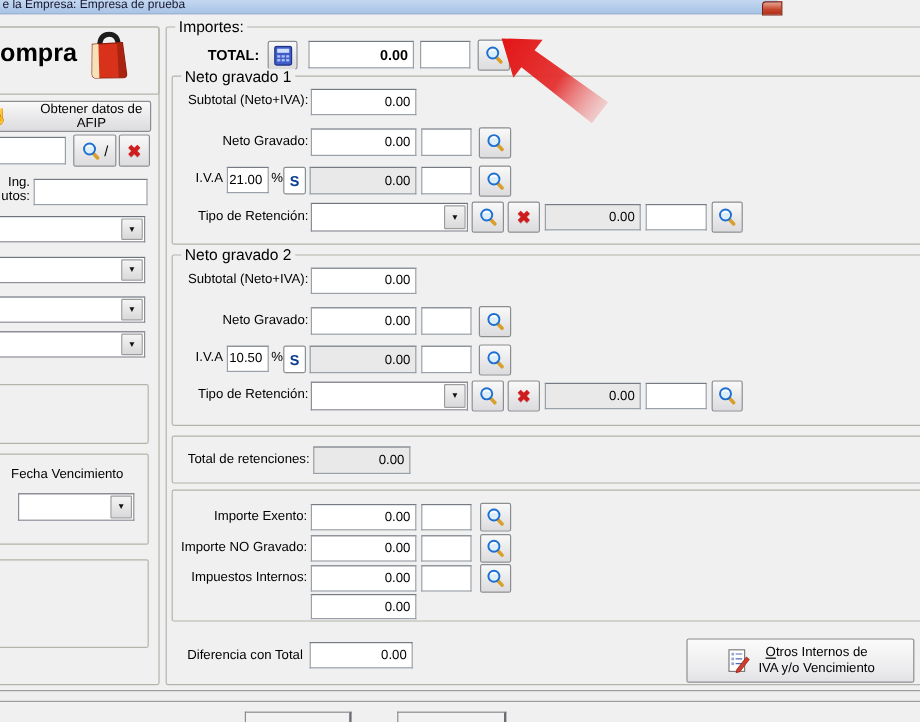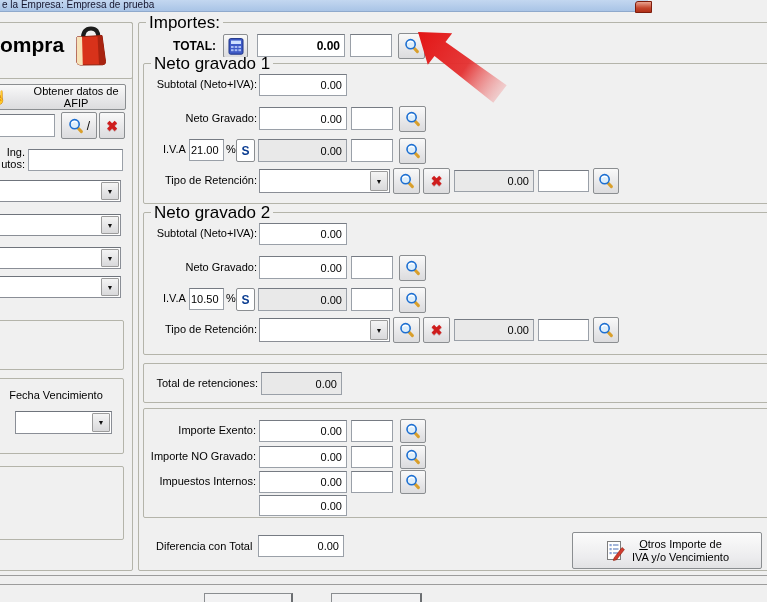--- a/index.html
+++ b/index.html
@@ -18,21 +18,21 @@
     border-bottom:1px solid #8fa9cc;
   }
   .title-text{position:absolute;left:2px;top:-1px;font-size:10px;color:#16162e;white-space:nowrap;}
   .close-btn{
     position:absolute;right:-4px;top:1px;width:15px;height:10px;
     background:linear-gradient(#e9a390,#c4452c 60%,#b03018);
     border:1px solid #7e1d0d;border-radius:3px 0 0 0;
   }
   
   .gb{position:absolute;border:1px solid #b4b4aa;border-radius:2px;background:transparent;}
-  .legend{position:absolute;top:-7px;left:7px;background:#f0f0f0;padding:0 3px;font-size:17px;line-height:13px;white-space:nowrap;}
+  .legend{position:absolute;top:-7px;left:7px;background:#f0f0f0;padding:0 3px;font-size:13px;line-height:13px;white-space:nowrap;}
   
   .lbl{position:absolute;font-size:11px;line-height:13px;white-space:nowrap;}
   .r{text-align:right;}
   
   .fld{
     position:absolute;box-sizing:border-box;
     background:#fff;border:1px solid #9aa0a8;border-top-color:#767b83;
     font-family:"Liberation Sans",sans-serif;font-size:11px;color:#000;
     text-align:right;padding:0 4px;border-radius:0;
   }
@@ -336,21 +336,21 @@
   <input class="fld" style="left: 115px; top: 86px; width: 88px; height: 21px;" value="0.00">
 </div>
 
 <div class="lbl" style="left:156px;top:540px;">Diferencia con Total</div>
 <input class="fld" style="left: 258px; top: 535px; width: 86px; height: 22px;" value="0.00">
 
 <button class="bigbtn" style="left:572px;top:532px;width:190px;height:37px;">
   <svg class="ico" width="20" height="22" style="margin-right:7px;">
       <use href="#notes"></use>
     </svg>
-  <span class="txt"><u>O</u><span>tros Importe de</span><br><span>IVA y/o Vencimiento</span></span>
+  <span class="txt"><u>O</u><span>tros Internos de</span><br><span>IVA y/o Vencimiento</span></span>
 </button>
 
 <div class="divider"></div>
 <div class="pbtn" style="left:204px;width:89px;"></div>
 <div class="pbtn" style="left:331px;width:91px;"></div>
 
 <svg class="abs" style="left:412px;top:26px;z-index:5;pointer-events:none;" width="100" height="80" viewBox="0 0 100 80">
   <defs>
     <linearGradient id="agrad" gradientUnits="userSpaceOnUse" x1="6" y1="6" x2="95" y2="66">
       <stop offset="0" stop-color="#e31515"></stop>

